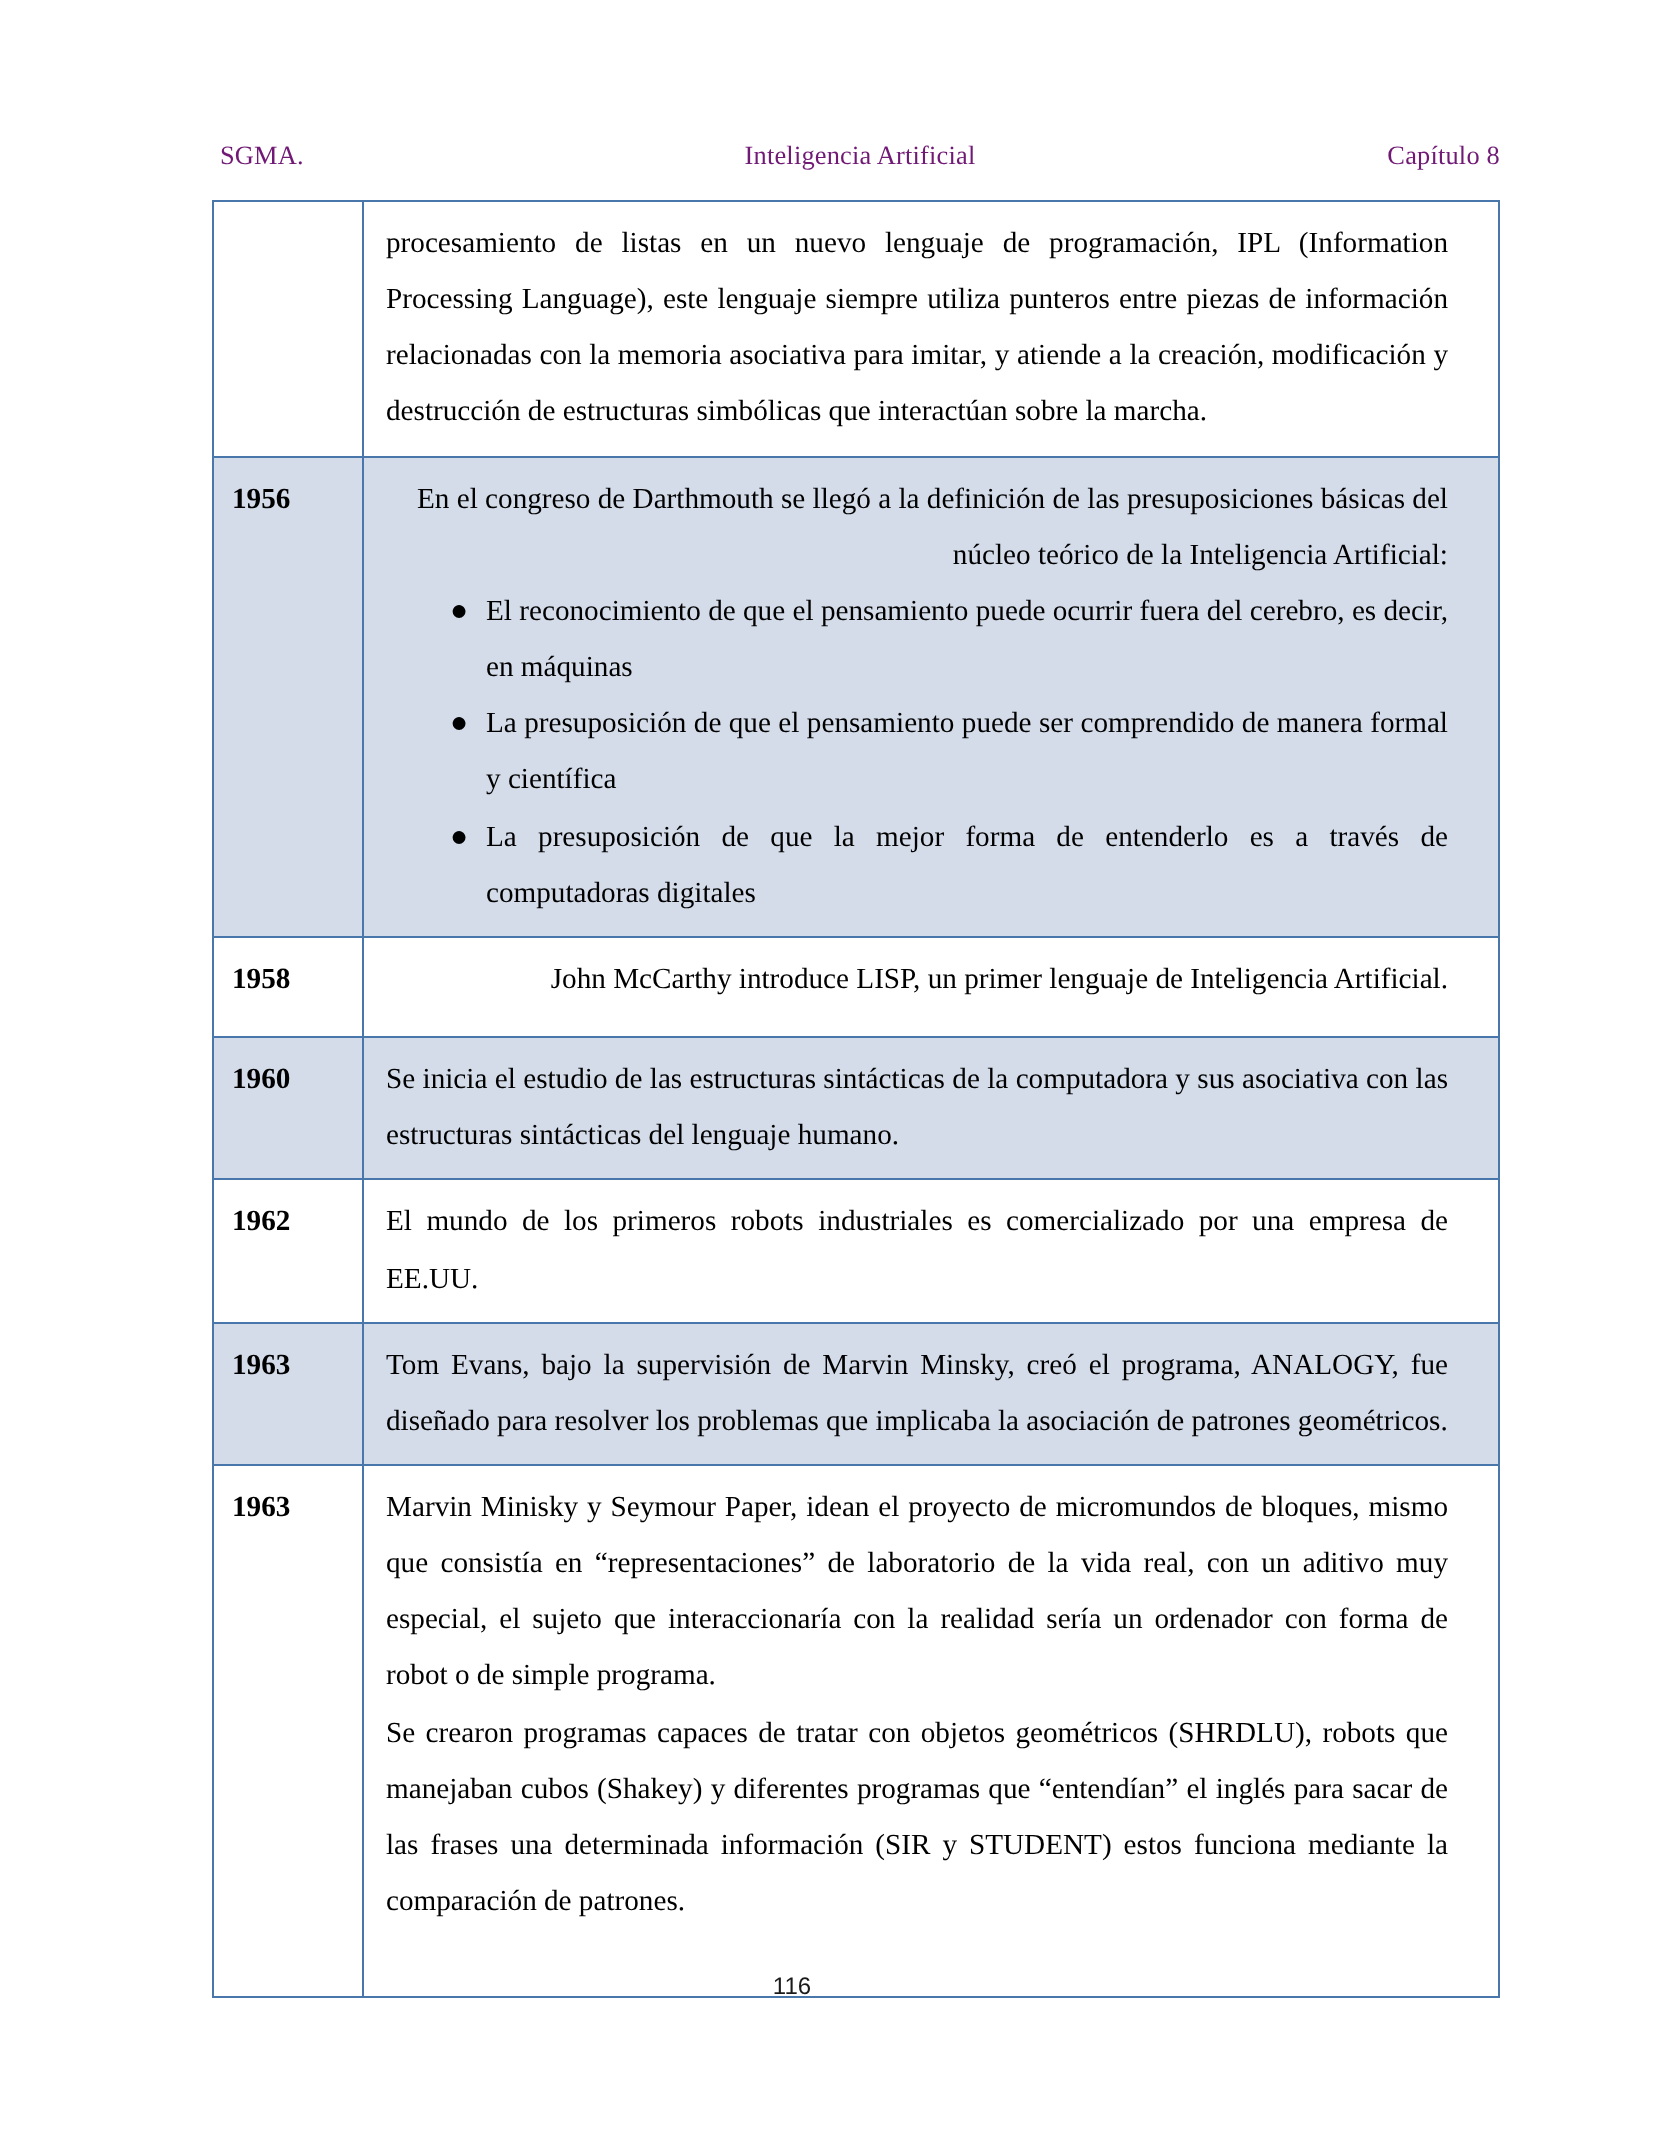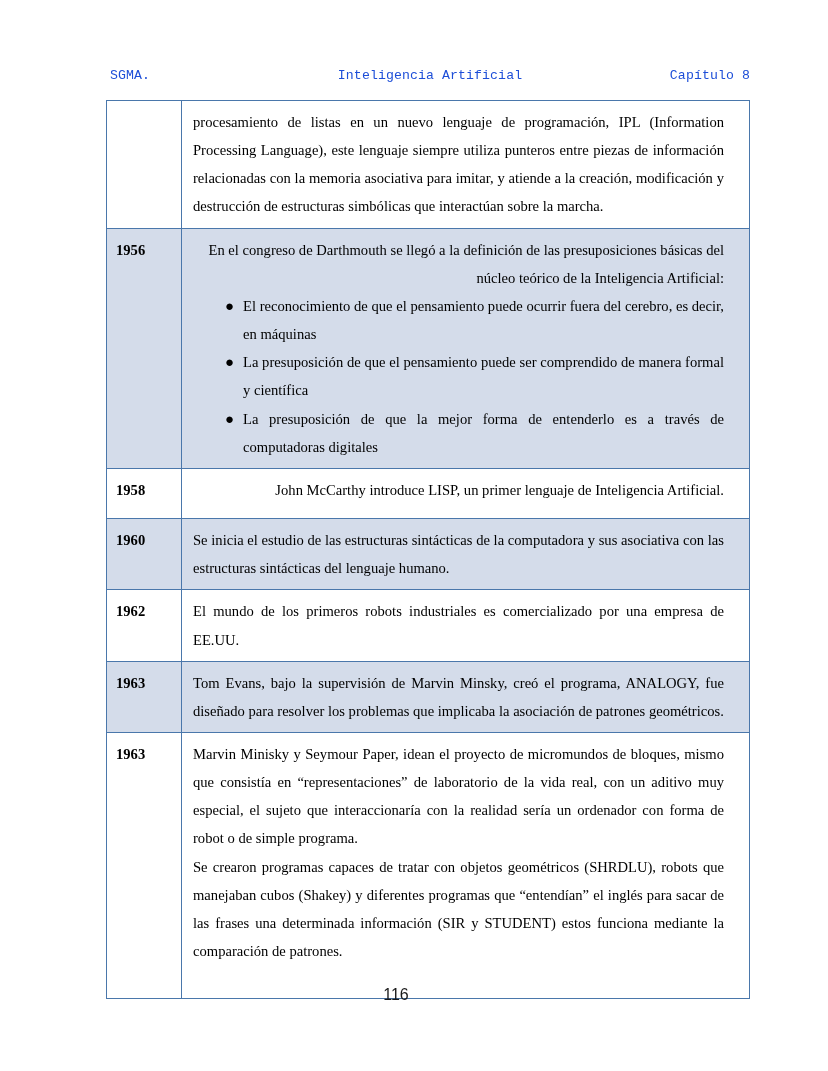--- a/index.html
+++ b/index.html
@@ -25,25 +25,25 @@
   }
 
   
   .page-header {
     position: absolute;
     left: 110px;
     top: 64px;
     width: 640px;
     height: 22px;
     display: flex;
-    align-items: center;
+    align-items: flex-end;
     justify-content: space-between;
-    font-family: Liberation Mono, monospace;
+    font-family: Liberation Serif, serif;
     font-size: 13.2px;
-    color: #1d4ed8;
+    color: #701a75;
     letter-spacing: 0.1px;
   }
   .page-header .hdr-left   { flex: 0 0 auto; }
   .page-header .hdr-center { position: absolute; left: 50%; transform: translateX(-50%); white-space: nowrap; }
   .page-header .hdr-right  { flex: 0 0 auto; margin-left: auto; }
 
   
   .doc-table {
     position: absolute;
     left: 106px;
@@ -110,21 +110,21 @@
   .row-pad-1963 { display: block; height: 26px; }
 
   
   .page-number {
     position: absolute;
     left: 0;
     top: 986px;
     width: 792px;
     text-align: center;
     font-family: "Liberation Sans", "DejaVu Sans", sans-serif;
-    font-size: 16px;
+    font-size: 12px;
     color: #1a1a1a;
   }
 </style>
 </head>
 <body>
 
 <div class="page">
 
   <div class="page-header">
     <span class="hdr-left">SGMA.</span>

